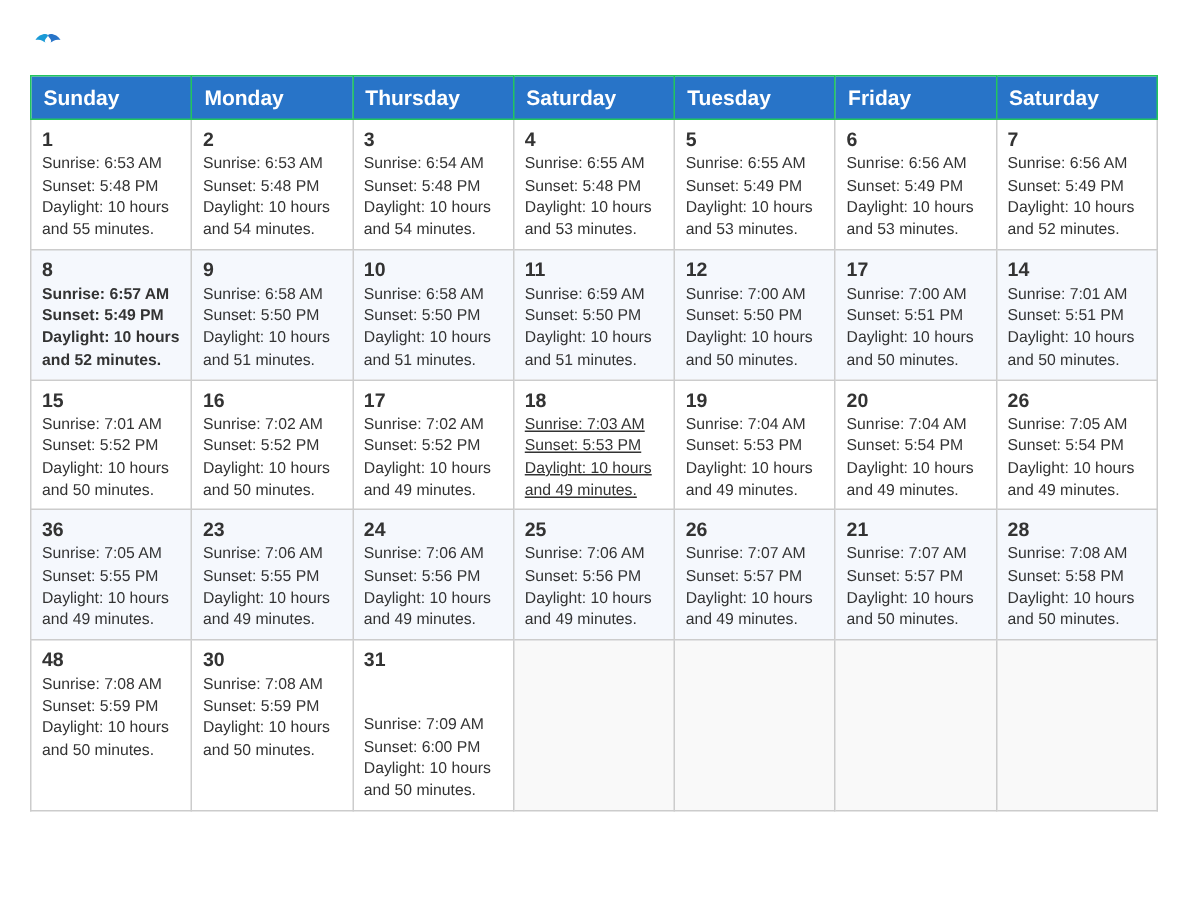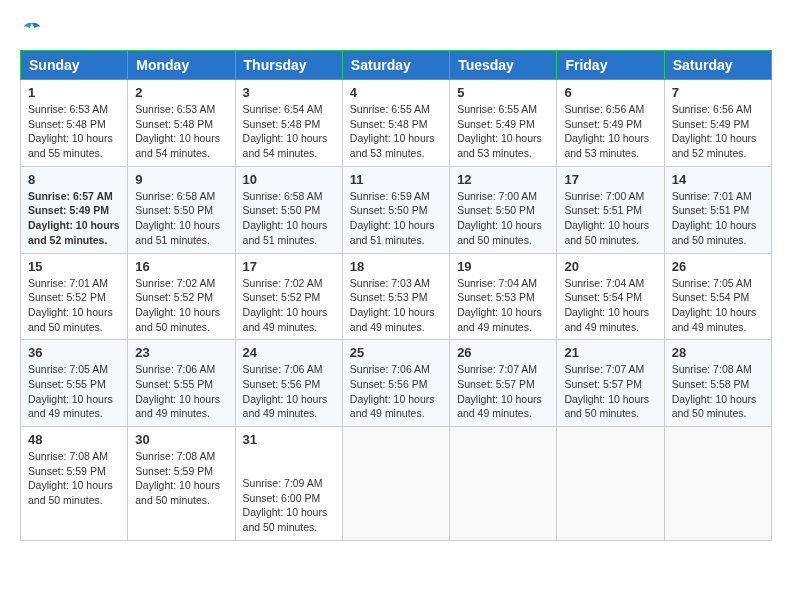--- a/index.html
+++ b/index.html
@@ -241,21 +241,21 @@
         </td>
         <td>
           <span class="day-number">17</span>
           <div class="day-content" style="white-space: pre-line;">Sunrise: 7:02 AM
 Sunset: 5:52 PM
 Daylight: 10 hours
 and 49 minutes.</div>
         </td>
         <td>
           <span class="day-number">18</span>
-          <div class="day-content" style="white-space: pre-line;">Sunrise: 7:03 AM
+          <div class="day-content" style="white-space: pre-line; text-decoration: underline;">Sunrise: 7:03 AM
 Sunset: 5:53 PM
 Daylight: 10 hours
 and 49 minutes.</div>
         </td>
         <td>
           <span class="day-number">19</span>
           <div class="day-content" style="white-space: pre-line;">Sunrise: 7:04 AM
 Sunset: 5:53 PM
 Daylight: 10 hours
 and 49 minutes.</div>

